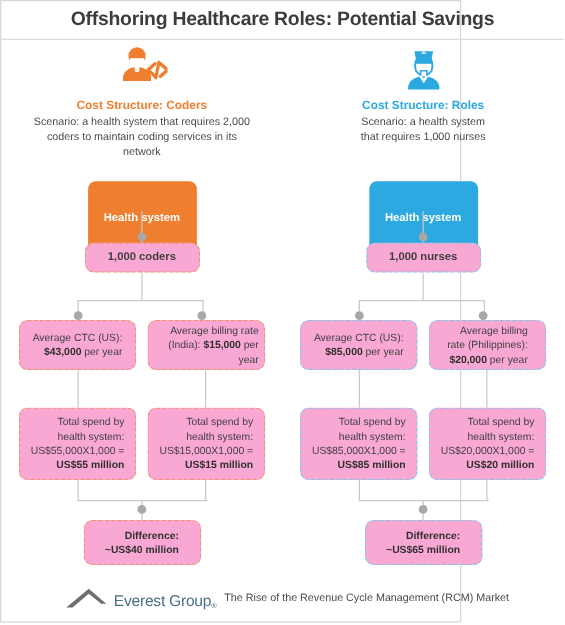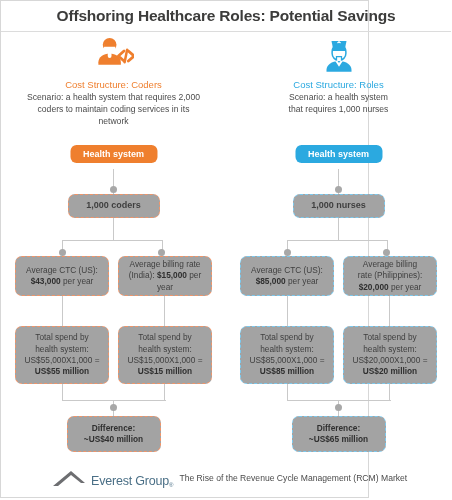--- a/index.html
+++ b/index.html
@@ -31,47 +31,47 @@
   .col{position:absolute;top:30px;width:225px;height:430px;}
   .col-left{left:0;}
   .col-right{left:225px;}
 
   .icon-wrap{
     position:absolute;top:4px;left:0;width:225px;height:42px;
     display:flex;align-items:center;justify-content:center;
   }
   .sub-title{
     position:absolute;top:48px;left:0;width:225px;
-    text-align:center;font-size:9.5px;font-weight:normal;
+    text-align:center;font-size:9.5px;font-weight:bold;
   }
   .scenario{
     position:absolute;top:60px;left:0;width:225px;
     text-align:center;font-size:8.6px;line-height:12.2px;color:#4b4b4b;
   }
   .col-left .scenario{padding:0 22px;box-sizing:border-box;}
   .col-right .scenario{padding:0 56px;box-sizing:border-box;}
 
   .orange{color:#ef7f2e;}
   .blue{color:#2ba9e0;}
 
   
   .pill{
     position:absolute;top:114px;left:50%;transform:translateX(-50%);
-    padding:4px 13px;border-radius:6px;
+    padding:24px 13px;border-radius:6px;
     font-size:9px;font-weight:bold;color:#ffffff;white-space:nowrap;
   }
   .pill-orange{background:#ef7f2e;}
   .pill-blue{background:#2ba9e0;}
 
   
   .dbox{
     position:absolute;box-sizing:border-box;
-    border:1.4px dashed;border-radius:7px;background:#a3a3a3;
+    border:1.4px dashed;border-radius:7px;background:#f9a8d4;
     display:flex;align-items:center;justify-content:center;
-    text-align:center;font-size:8.3px;line-height:11.4px;color:#3f3f3f;
+    text-align:right;font-size:8.3px;line-height:11.4px;color:#3f3f3f;
     padding:3px 4px;
   }
   .dbox.orange-b{border-color:#f0956a;}
   .dbox.blue-b{border-color:#7cc9ee;}
   .dbox b{font-weight:bold;color:#2f2f2f;}
 
   .count-box{top:163px;left:50%;transform:translateX(-50%);
     width:92px;height:24px;font-size:9px;font-weight:bold;}
 
   .rate-box{top:225px;width:94px;height:40px;}

